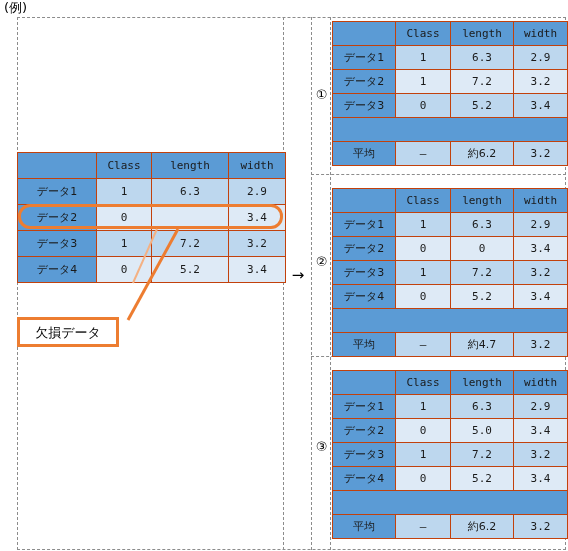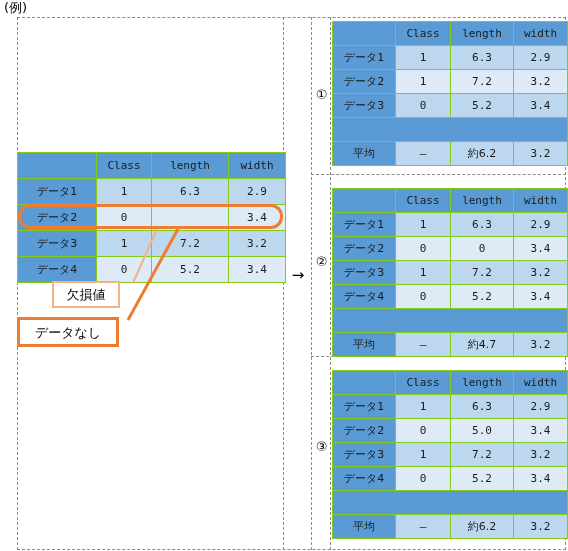--- a/index.html
+++ b/index.html
@@ -62,21 +62,21 @@
     color:#000;text-align:center;
   }
   .marker.m1{top:88px;}
   .marker.m2{top:255px;}
   .marker.m3{top:440px;}
 
   
   table.dt{
     border-collapse:separate;
     border-spacing:1px;
-    background:#84cc16;
+    background:#c2410c;
     table-layout:fixed;
     font-family:"DejaVu Sans Mono","Liberation Mono",monospace;
     font-size:11px;
   }
   table.dt td,table.dt th{
     padding:0;margin:0;
     text-align:center;
     vertical-align:middle;
     font-weight:normal;
     color:#1a1a1a;
@@ -216,22 +216,21 @@
       </table>
   </div>
 
   <div class="hi-ring"></div>
 
   <svg id="leaders">
     <line x1="157" y1="229" x2="133" y2="283" stroke="#f4b183" stroke-width="2"></line>
     <line x1="178" y1="229" x2="128" y2="320" stroke="#ed7d31" stroke-width="3"></line>
   </svg>
 
-  <div class="callout-box" id="callout-missing-value">欠損値</div>
-  <div class="callout-box" id="callout-missing-data">データなし</div>
+  <div class="callout-box" id="callout-missing-data">欠損データ</div>
 
   <div class="rt" id="rt1">
     <table class="dt">
       <colgroup>
           <col style="width:62px">
           <col style="width:54px">
           <col style="width:62px">
           <col style="width:53px">
         </colgroup>
       <tbody>

